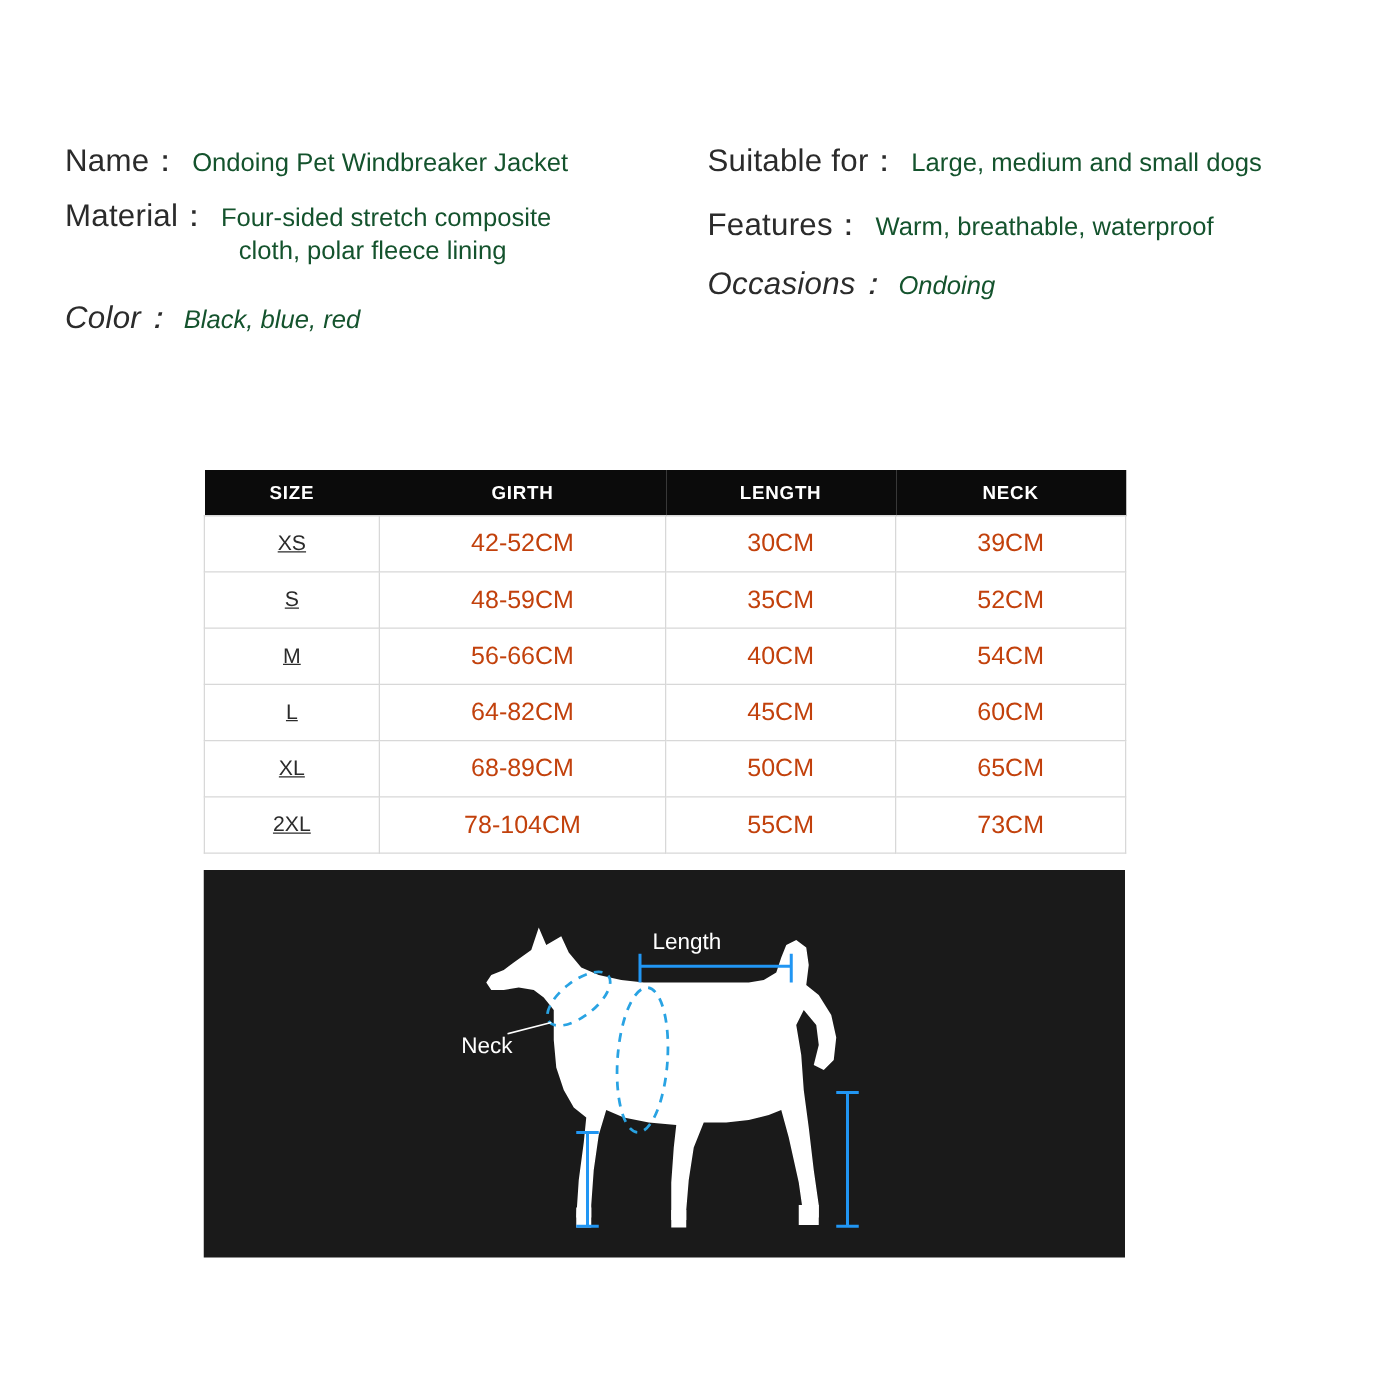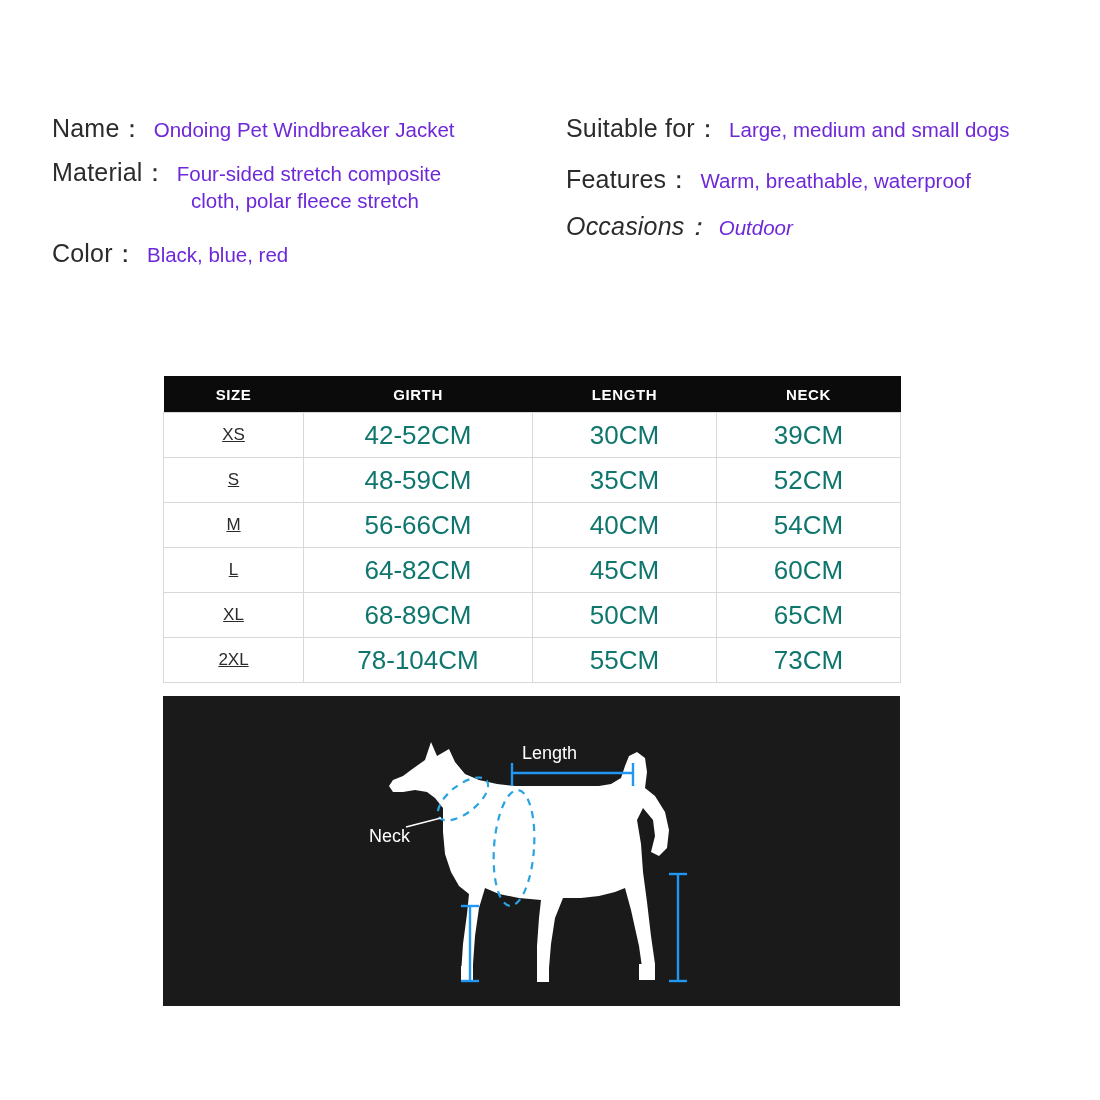--- a/index.html
+++ b/index.html
@@ -48,21 +48,21 @@
     font-size: 25px;
     color: #2b2b2b;
     white-space: nowrap;
     letter-spacing: 0.2px;
   }
   .spec-label .colon {
     font-size: 25px;
   }
   .spec-value {
     font-size: 20.5px;
-    color: #6d28d9;
+    color: #14532d;
     margin-left: 9px;
     line-height: 1.35;
   }
   .spec-value.cont {
     margin-left: 0;
     display: block;
     padding-left: 139px;
     margin-top: -2px;
   }
   .spec-row.tight {
@@ -97,22 +97,22 @@
     font-size: 15px;
     font-weight: bold;
     letter-spacing: 0.6px;
     height: 34px;
     text-align: center;
     border: none;
   }
   table.size-table tbody td {
     height: 42px;
     text-align: center;
-    font-size: 26px;
-    color: #0f766e;
+    font-size: 20px;
+    color: #c2410c;
     border: 1px solid #d8d8d8;
     background: #ffffff;
   }
   table.size-table tbody td.size-cell {
     font-size: 17px;
     color: #2b2b2b;
     text-decoration: underline;
   }
   table.size-table col.c1 { width: 140px; }
   table.size-table col.c2 { width: 229px; }
@@ -153,45 +153,45 @@
       <div class="spec-row">
         <span class="spec-label"><span>Name</span><span class="colon">：</span></span>
         <span class="spec-value">Ondoing Pet Windbreaker Jacket</span>
       </div>
 
       <div class="spec-row wrapline tight">
         <div class="inline-head">
           <span class="spec-label"><span>Material</span><span class="colon">：</span></span>
           <span class="spec-value">Four-sided stretch composite</span>
         </div>
-        <span class="spec-value cont">cloth, polar fleece stretch</span>
-      </div>
-
-      <div class="spec-row" style="margin-top:22px;">
+        <span class="spec-value cont">cloth, polar fleece lining</span>
+      </div>
+
+      <div class="spec-row" style="margin-top:22px;font-style:italic;">
         <span class="spec-label"><span>Color</span><span class="colon">：</span></span>
         <span class="spec-value">Black, blue, red</span>
       </div>
 
     </div>
 
     <div class="spec-col-right">
 
       <div class="spec-row">
         <span class="spec-label"><span>Suitable for</span><span class="colon">：</span></span>
         <span class="spec-value">Large, medium and small dogs</span>
       </div>
 
       <div class="spec-row" style="margin-top:18px;">
         <span class="spec-label"><span>Features</span><span class="colon">：</span></span>
         <span class="spec-value">Warm, breathable, waterproof</span>
       </div>
 
       <div class="spec-row" style="margin-top:14px;font-style:italic;">
         <span class="spec-label"><span>Occasions</span><span class="colon">：</span></span>
-        <span class="spec-value">Outdoor</span>
+        <span class="spec-value">Ondoing</span>
       </div>
 
     </div>
   </div>
 
   <div class="table-wrap">
     <table class="size-table">
       <colgroup>
         <col class="c1">
           <col class="c2">

